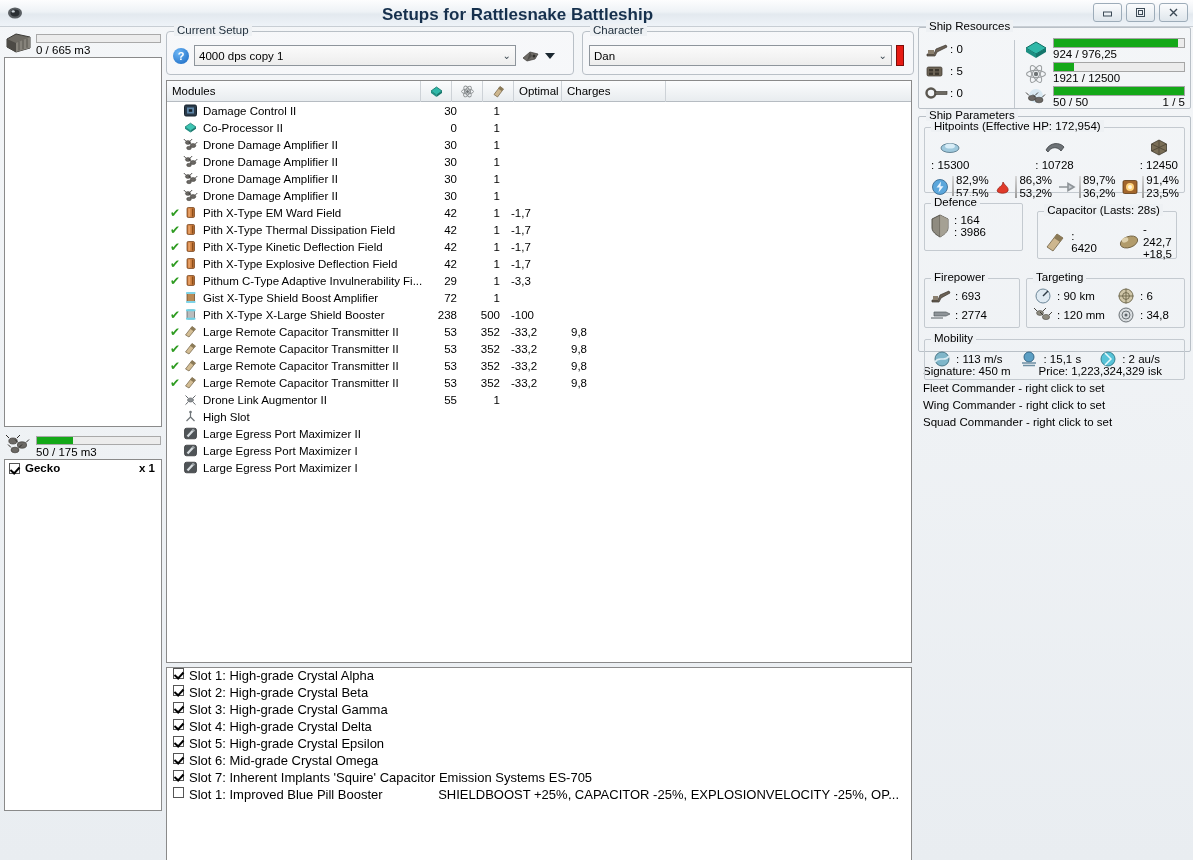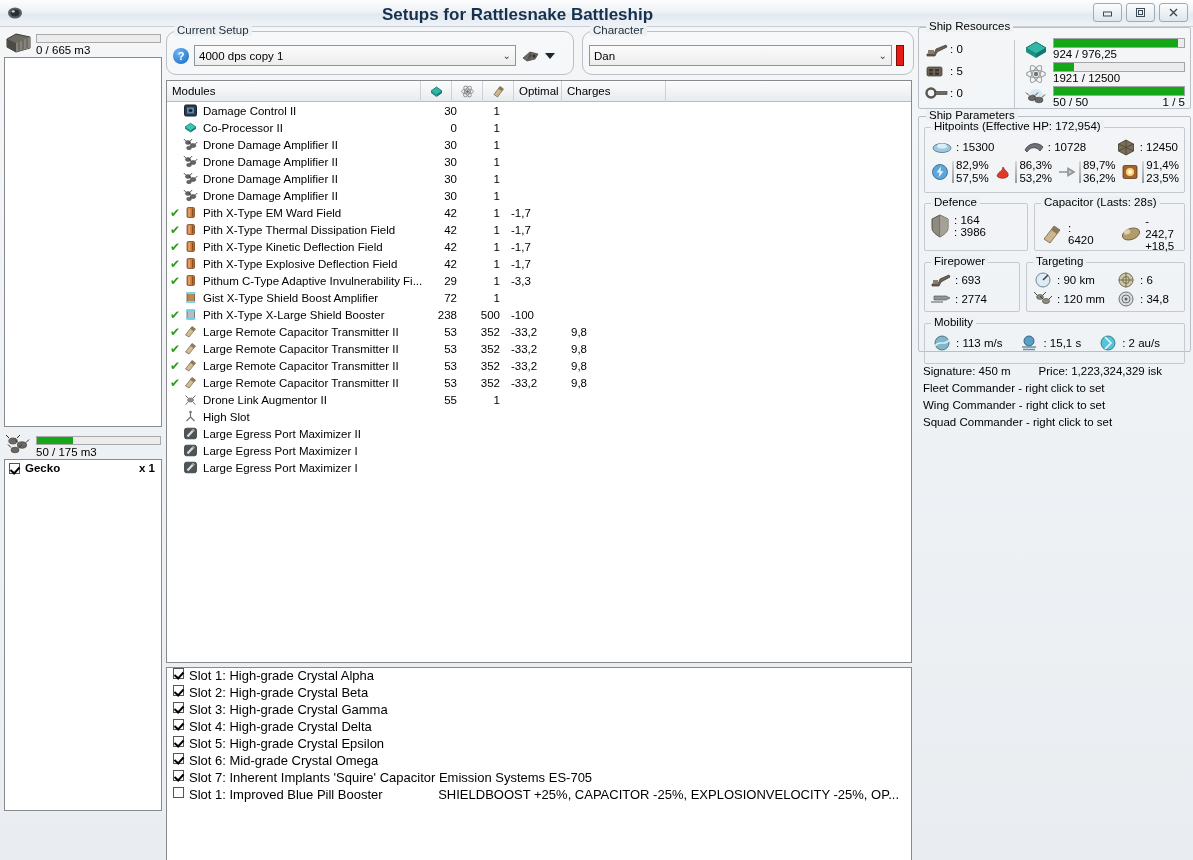--- a/index.html
+++ b/index.html
@@ -65,21 +65,21 @@
   .cbx.on::after {
     content: ""; position: absolute; left: 2px; top: 1px;
     width: 4px; height: 7px; border: solid #000; border-width: 0 2px 2px 0;
     transform: rotate(42deg);
   }
 
   
   .center { position: absolute; left: 166px; top: 27px; width: 748px; height: 833px; }
 
   .groupbox {
-    border: 1px solid #b9c0c7; border-radius: 10px;
+    border: 1px solid #b9c0c7; border-radius: 4px;
     position: relative; background: rgba(255,255,255,0.25);
   }
   .gb-legend {
     position: absolute; top: -8px; left: 7px; padding: 0 3px;
     background: #eef1f4; font-size: 11.5px; color: #23323f;
   }
 
   .setup-row { display: flex; gap: 8px; height: 48px; }
   .setup-box { width: 408px; height: 44px; margin-top: 4px; }
   .char-box { width: 332px; height: 44px; margin-top: 4px; }
@@ -158,21 +158,21 @@
   .res-right .ic { width: 26px; height: 22px; flex: none; }
   .rr-bars { flex: 1; }
   .bar { height: 10px; border: 1px solid #a5a5a5; background: #ececec; }
   .bar > i { display: block; height: 100%; background: #14a818; }
   .barlabel { display: flex; justify-content: space-between; font-size: 11.5px; line-height: 13px; }
 
   .sp-sub { border: 1px solid #c4cad0; border-radius: 2px; position: relative; margin: 10px 5px 5px 5px; }
   .sp-leg { position: absolute; top: -8px; left: 6px; padding: 0 3px; background: #eef1f4; }
 
   .hp-row { display: flex; justify-content: space-between; padding: 10px 6px 2px 6px; }
-  .hp-item { display: flex; align-items: center; gap: 3px; }
+  .hp-item { display: flex; align-items: center; gap: 3px; flex-direction: column; }
   .hp-item .ic { width: 22px; height: 18px; flex: none; }
   .res-row { display: flex; justify-content: space-between; padding: 1px 5px 5px 5px; }
   .res-cell { display: flex; align-items: center; gap: 2px; }
   .res-cell .ic { width: 20px; height: 18px; flex: none; }
   .res-cell .sep { width: 2px; height: 22px; background: linear-gradient(#d8d8d8,#9a9a9a); }
   .res-nums { line-height: 12.5px; font-size: 11.5px; }
 
   .two-col { display: flex; gap: 6px; }
   .stat-line { display: flex; align-items: center; gap: 3px; height: 19px; }
   .stat-line .ic { width: 22px; height: 18px; flex: none; }
@@ -939,21 +939,21 @@
                 <path d="M11 2 L11 24" stroke="#5c584f" stroke-width="0.9"></path>
                 <path d="M11 2 L19 6 L19 15 C19 20, 11 24, 11 24 Z" fill="#a9a498" opacity="0.85"></path>
               </svg>
             </span>
             <span class="res-nums">
               <span>: 164</span><br>
               <span>: 3986</span>
             </span>
           </div>
         </div>
-        <div class="sp-sub" style="flex:1; height:48px; margin:0">
+        <div class="sp-sub" style="flex:1; height:48px; margin:8px">
           <span class="sp-leg">Capacitor (Lasts: 28s)</span>
           <div style="display:flex; align-items:center; padding:11px 4px 0 6px">
             <span class="ic" style="width:22px;height:20px">
               <svg width="22" height="20" viewBox="0 0 22 20">
                 <path d="M3 15 L13 2 L19 6 L9 19 Z" fill="#cdb68e" stroke="#6f5f42" stroke-width="0.8"></path>
                 <path d="M13 2 L19 6 L16 10 L10 6 Z" fill="#8b7a57"></path>
               </svg>
             </span>
             <span style="margin-left:5px">: 6420</span>
             <span class="ic" style="width:24px;height:20px; margin-left:20px">

